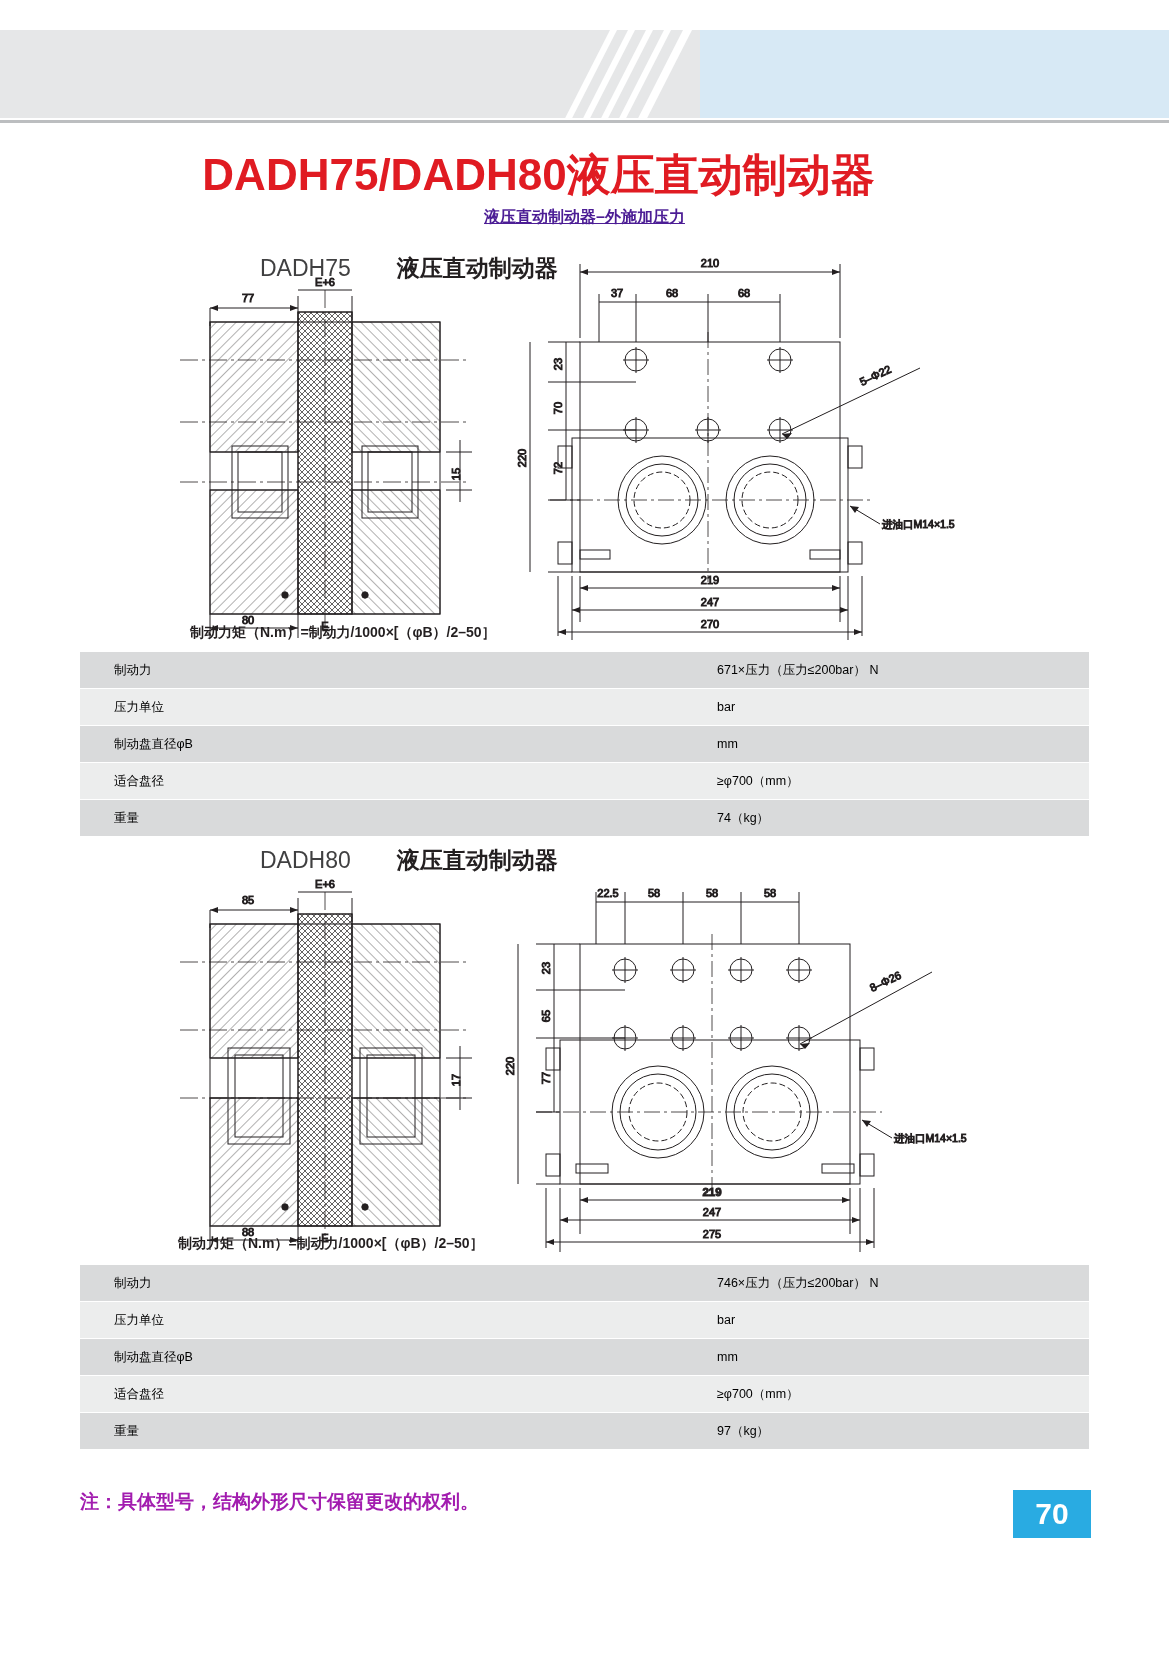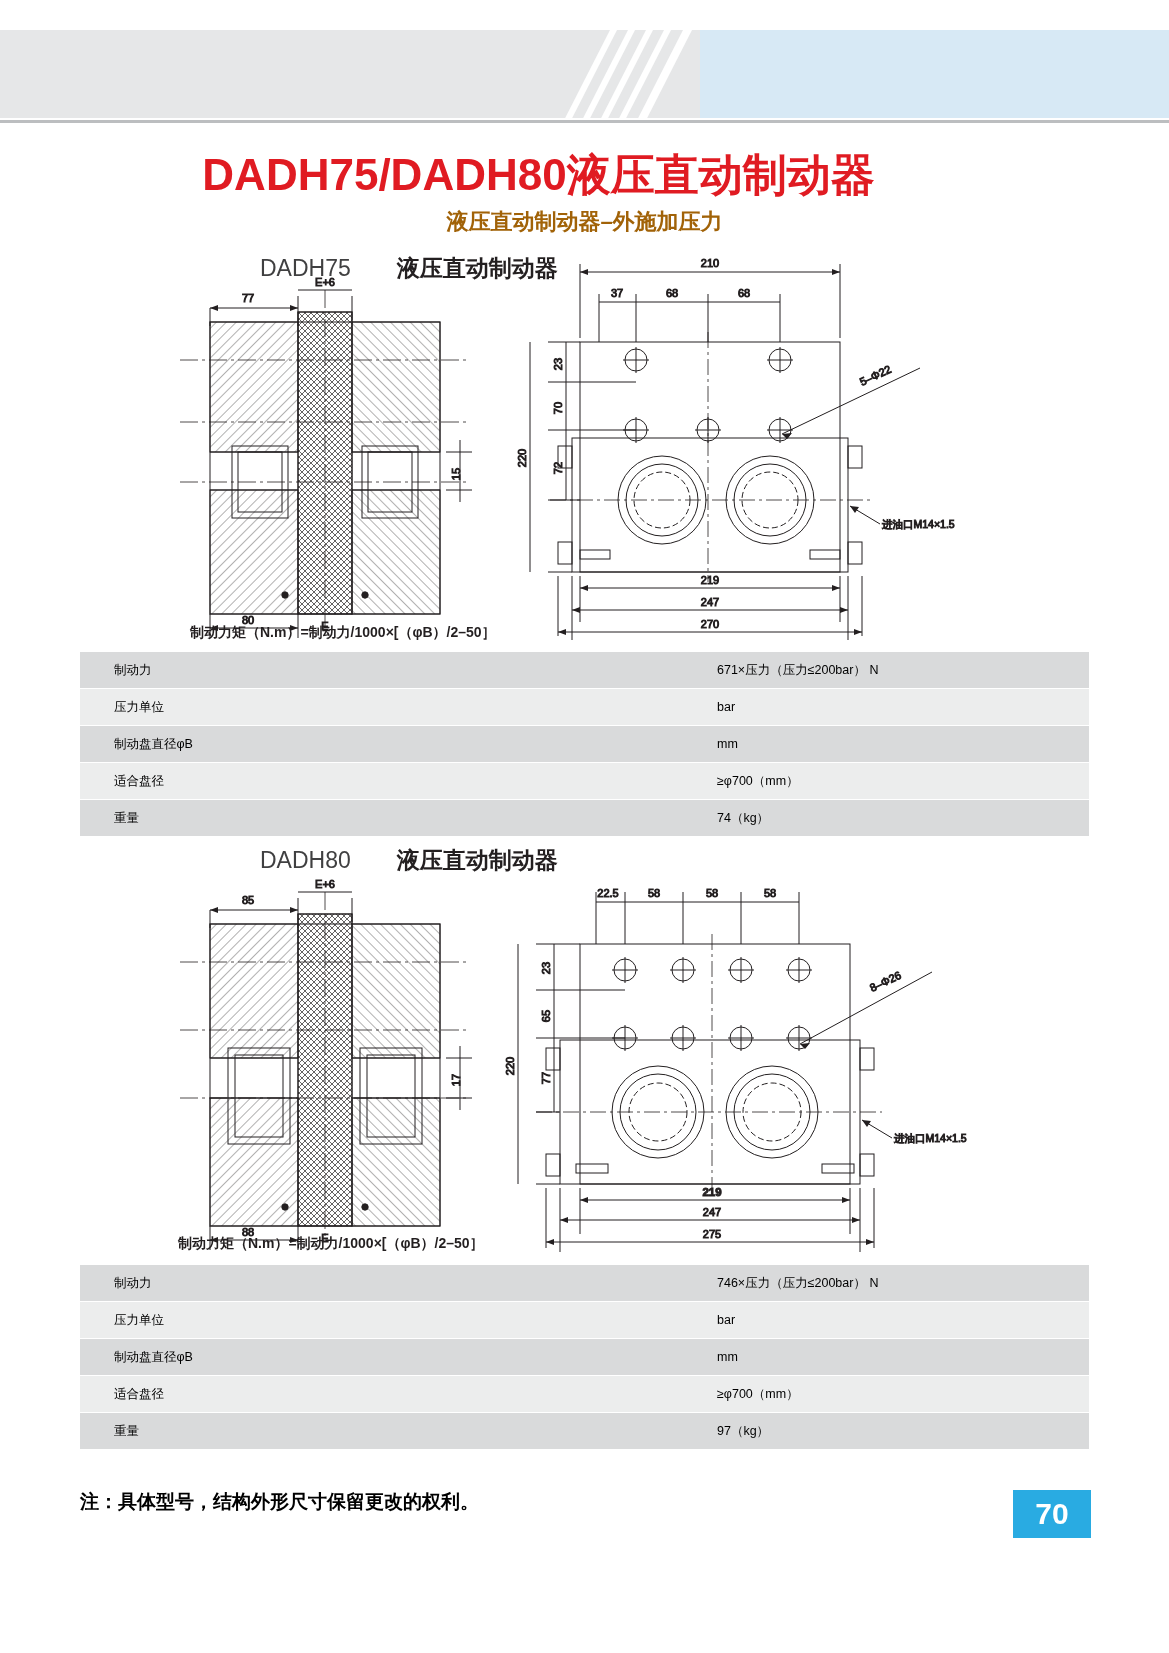--- a/index.html
+++ b/index.html
@@ -22,40 +22,40 @@
     letter-spacing:3px;color:#231f20;
   }
   .header .rule{position:absolute;left:0;top:120px;width:1169px;height:3px;background:#bcbec0;}
   
   .main-title{
     position:absolute;left:0;top:146px;width:1077px;text-align:center;
     font-size:44px;font-weight:bold;color:#e01b22;letter-spacing:0px;
   }
   .sub-title{
     position:absolute;left:0;top:207px;width:1169px;text-align:center;
-    font-size:22px;font-weight:bold;color:#a16207;
+    font-size:16px;font-weight:bold;color:#4c1d95;text-decoration:underline;
   }
   .sec-title{position:absolute;font-size:23px;color:#404041;}
   .sec-title b{font-weight:bold;color:#231f20;margin-left:46px;}
   #sec1{left:260px;top:253px;}
   #sec2{left:260px;top:845px;}
   .formula{position:absolute;font-size:14px;color:#231f20;font-weight:bold;}
   #f1{left:190px;top:624px;}
   #f2{left:178px;top:1235px;}
   
   .spec{position:absolute;left:80px;width:1009px;border-collapse:collapse;font-size:12.5px;}
   #tbl1{top:652px;}
   #tbl2{top:1265px;}
   .spec td{height:36px;padding:0 0 0 34px;color:#000000;border-bottom:1px solid #ffffff;}
   .spec td.v{padding-left:18px;}
   .spec tr:nth-child(odd) td{background:#d9dadb;}
   .spec tr:nth-child(even) td{background:#eceded;}
   .spec td.k{width:585px;}
   
-  .note{position:absolute;left:80px;top:1489px;font-size:19px;font-weight:bold;color:#000000;}
+  .note{position:absolute;left:80px;top:1489px;font-size:19px;font-weight:bold;color:#a21caf;}
   .pagebox{position:absolute;right:78px;top:1490px;width:78px;height:48px;background:#29abe2;}
   .pagenum{position:absolute;right:78px;top:1490px;width:78px;height:48px;line-height:48px;
     text-align:center;color:#ffffff;font-size:30px;font-weight:bold;}
   
   .dwg{position:absolute;}
   #dwg1{left:80px;top:250px;}
   #dwg2{left:80px;top:862px;}
   svg text{font-family:"Liberation Sans", sans-serif;fill:#231f20;}
 </style>
 </head>

